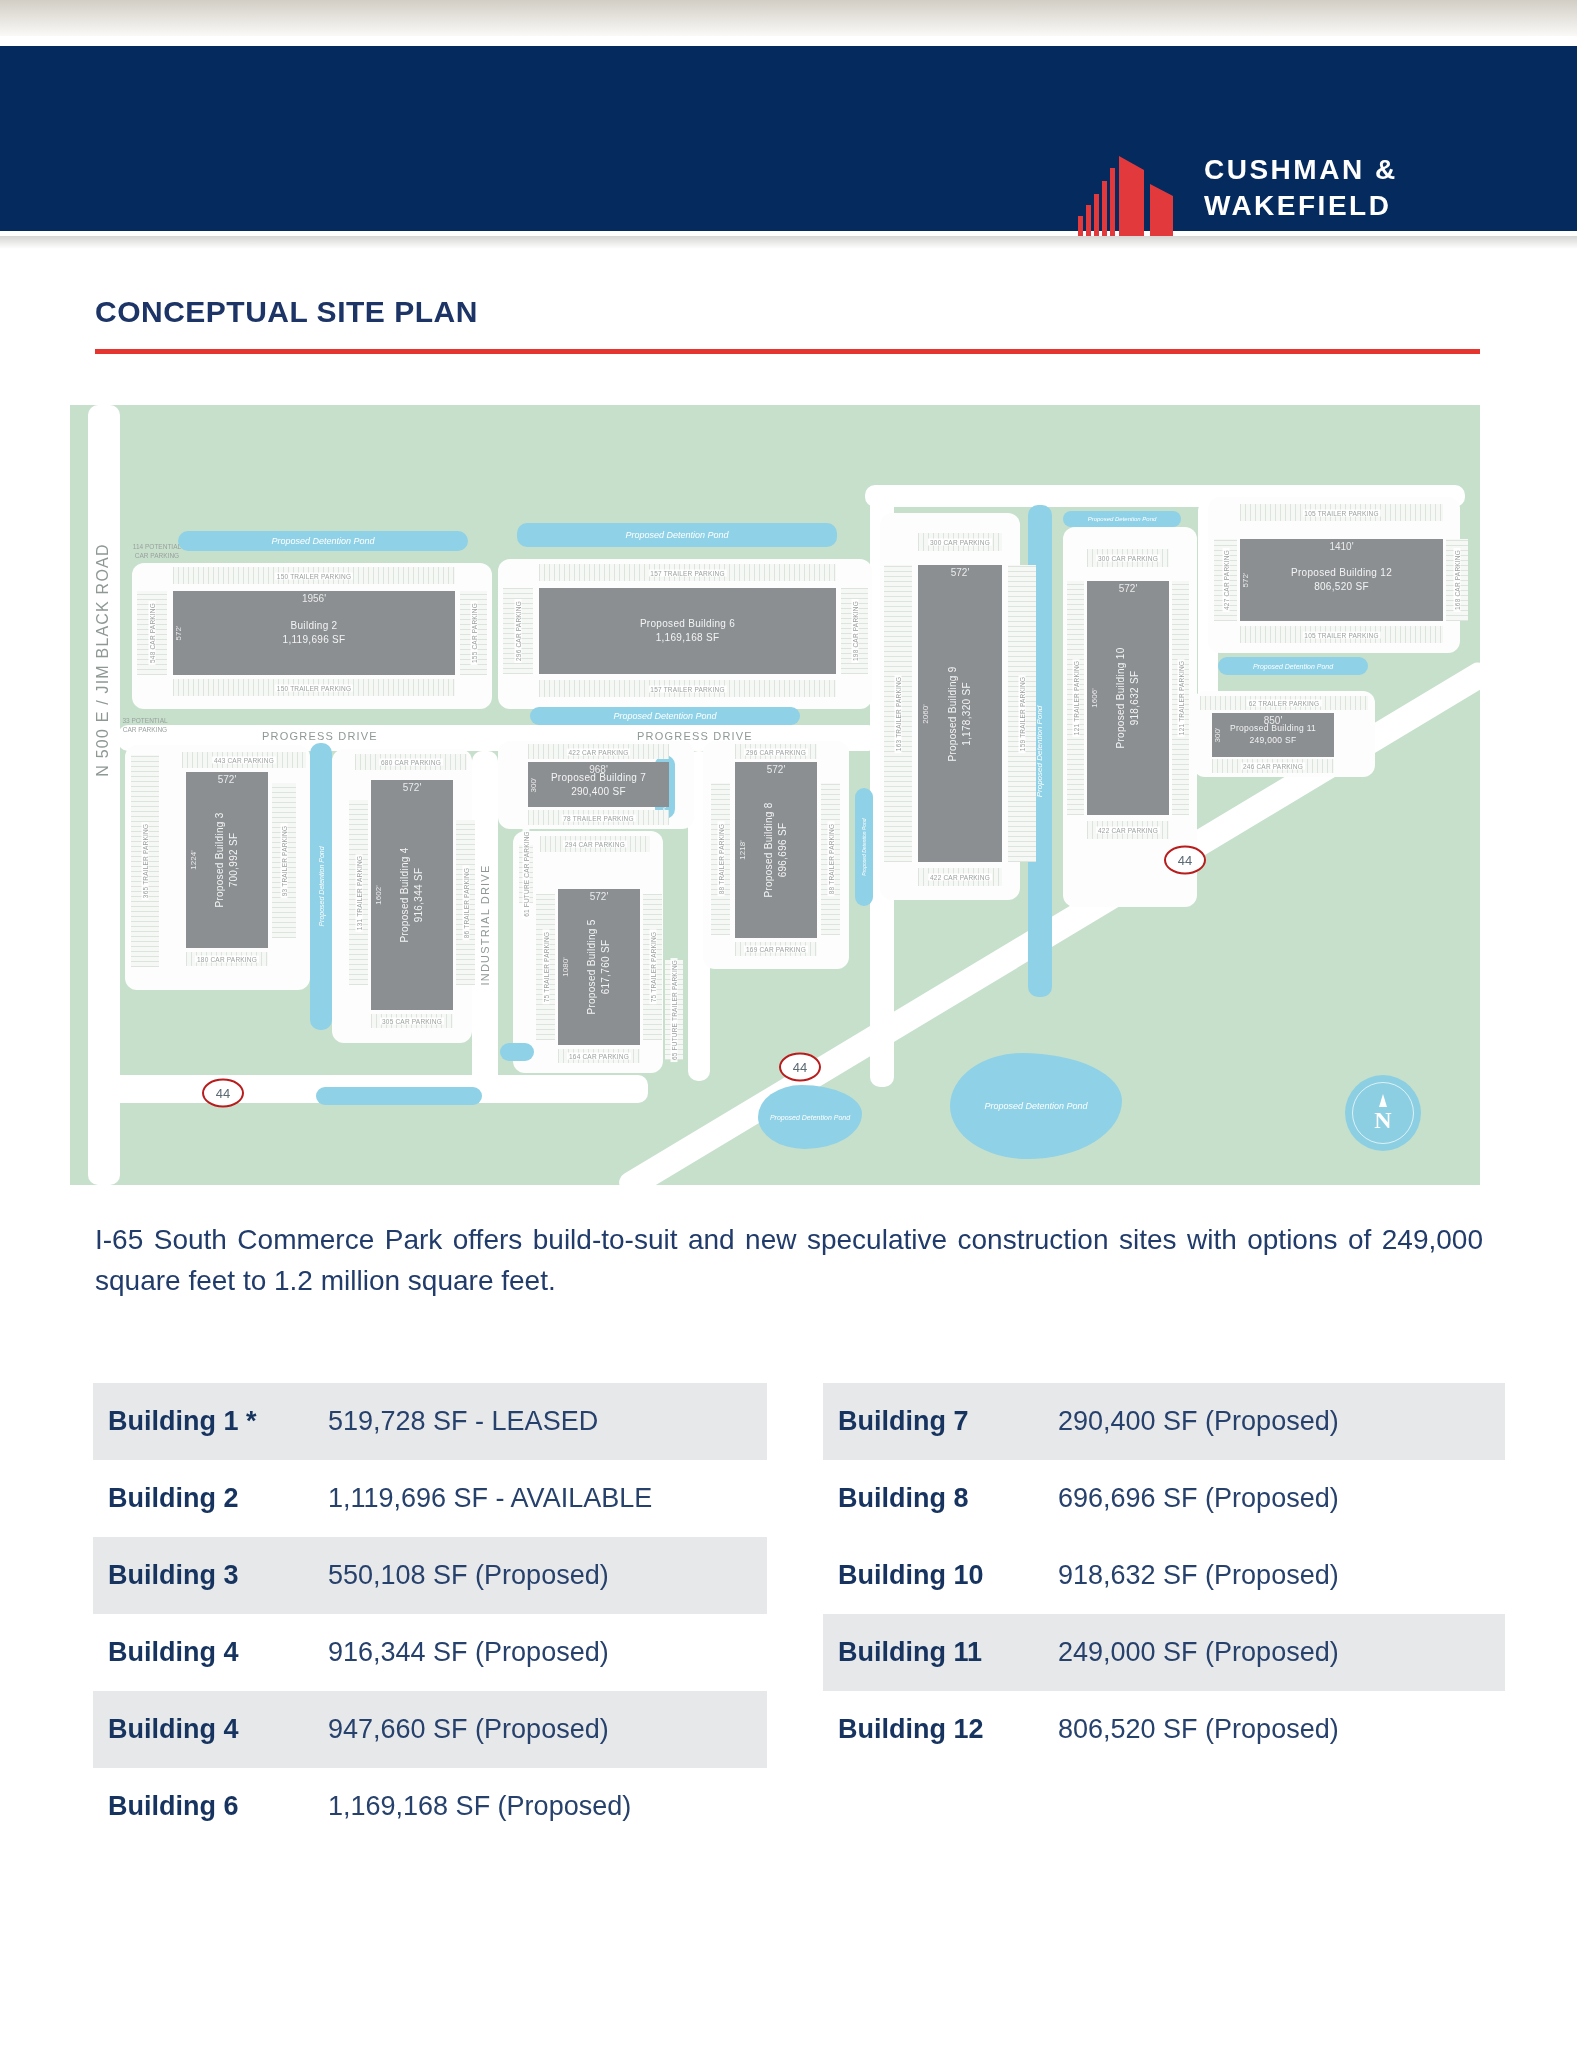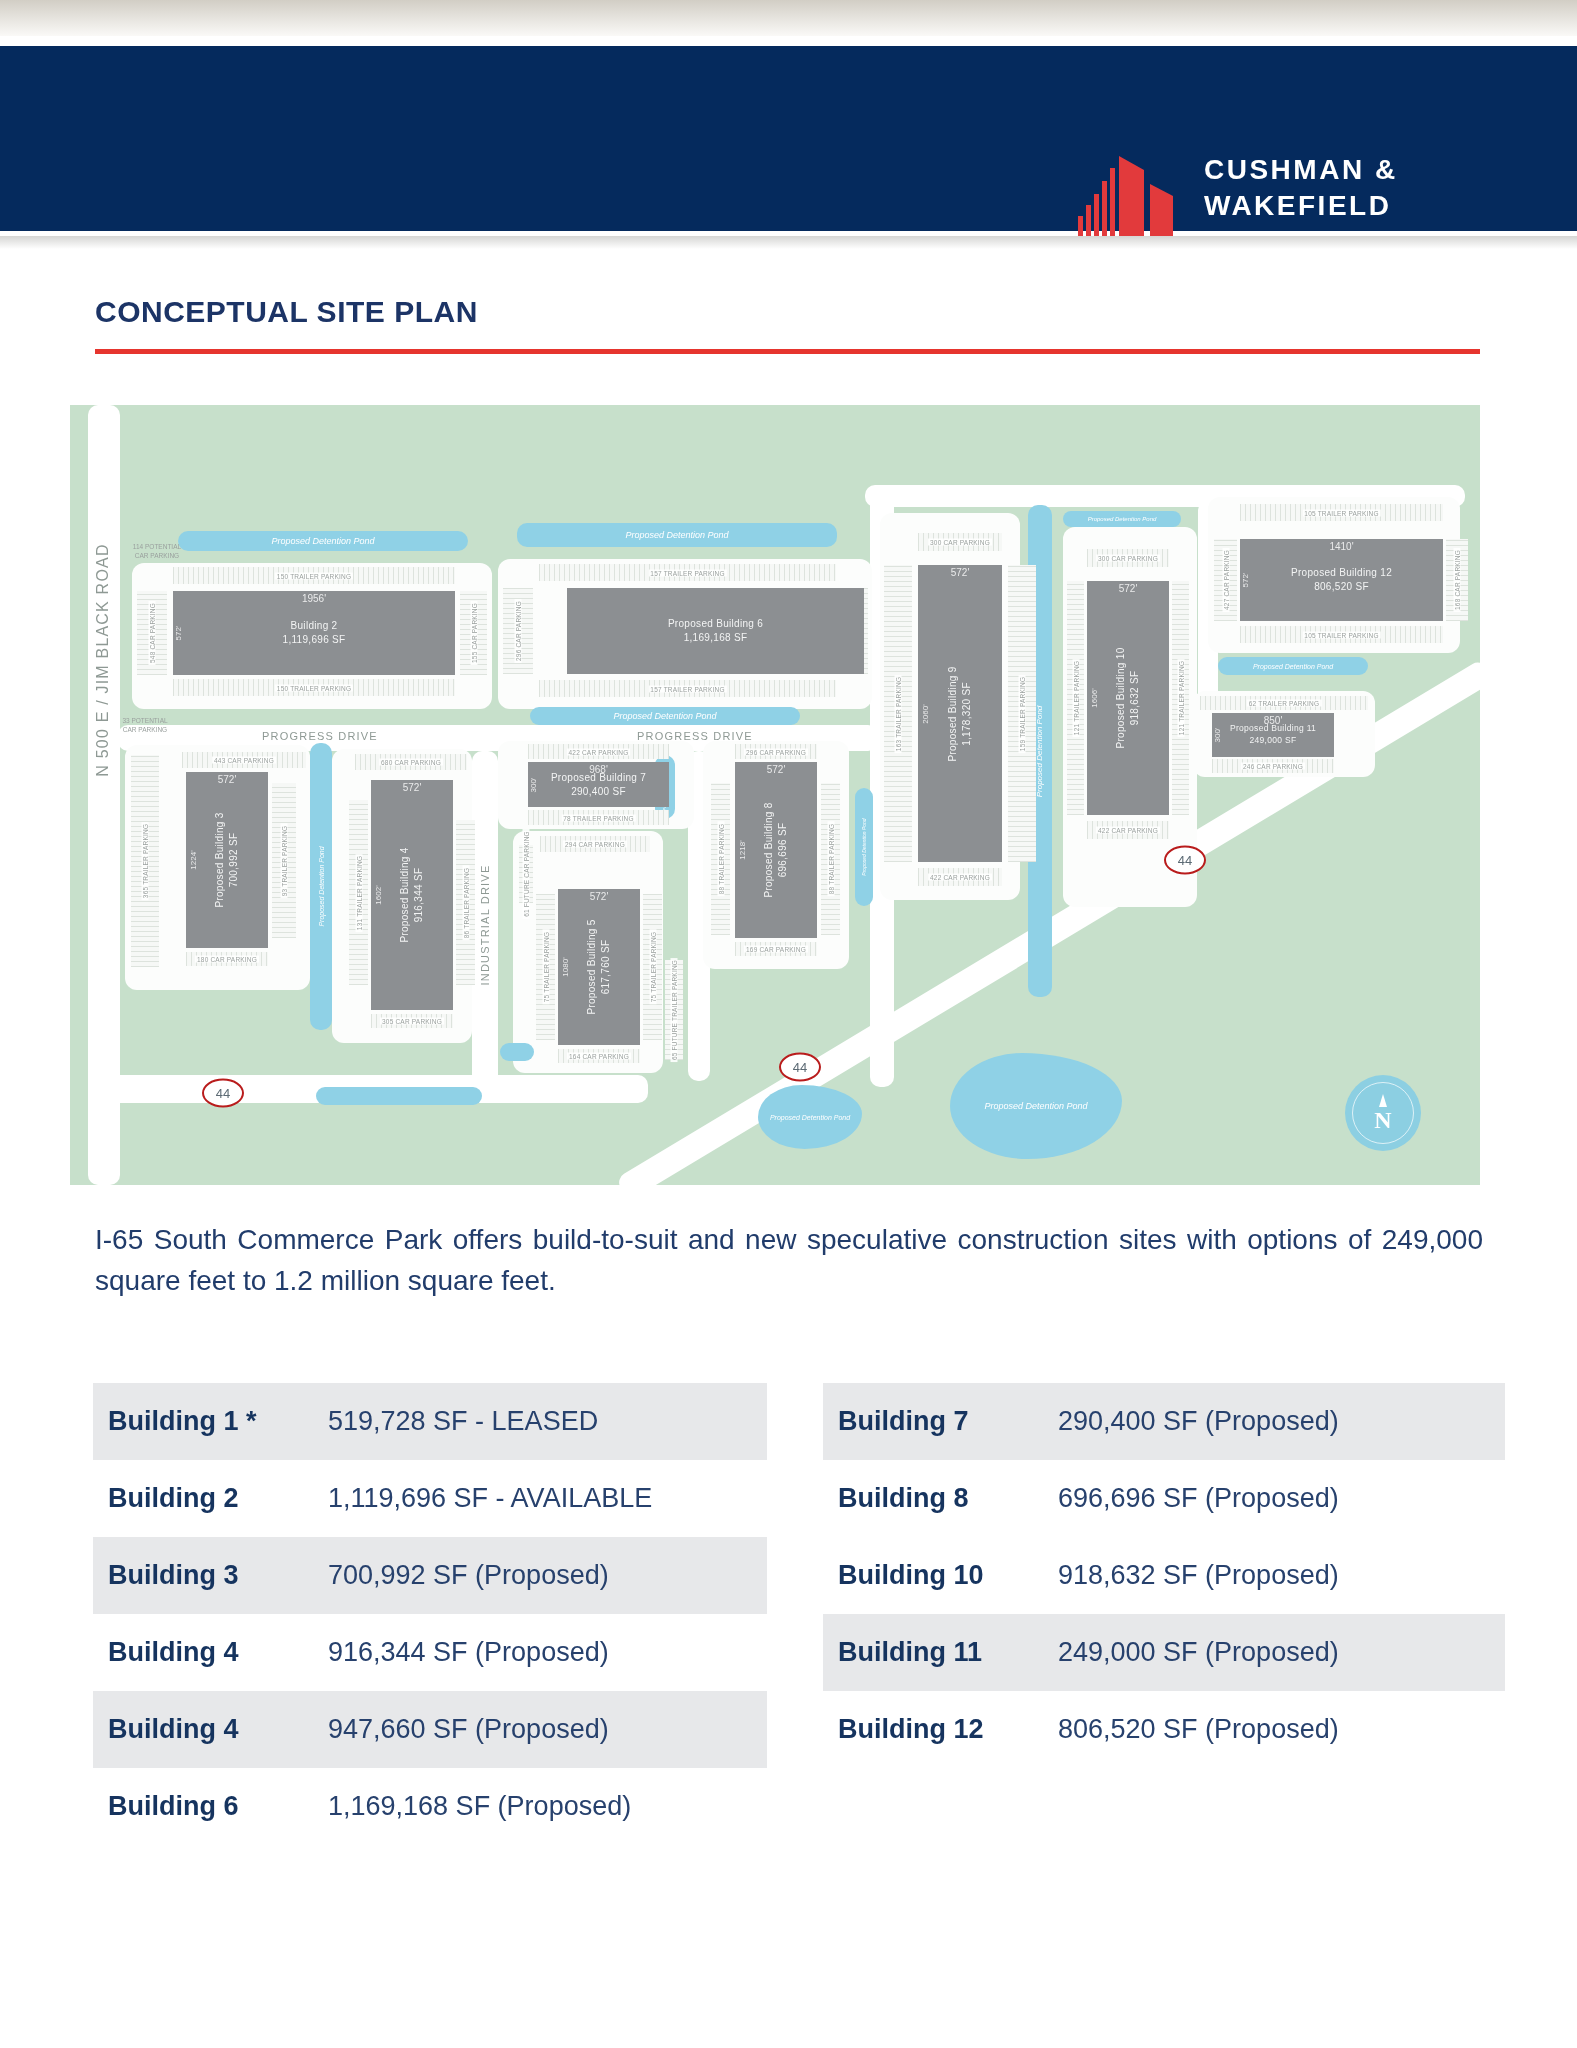--- a/index.html
+++ b/index.html
@@ -288,21 +288,21 @@
     <div class="note" style="left: 40px; top: 312px; width: 70px;">33 POTENTIAL
 CAR PARKING</div>
     <div class="bld" style="left: 103px; top: 186px; width: 282px; height: 84px;">
       <div class="bld-lb">
         <div>Building 2</div>
         <div>1,119,696 SF</div>
       </div>
       <div class="dim-top">1956'</div>
       <div class="dim-side">572'</div>
     </div>
-    <div class="bld" style="left: 469px; top: 183px; width: 297px; height: 86px; margin-left: 28px;">
+    <div class="bld" style="left: 469px; top: 183px; width: 297px; height: 86px;">
       <div class="bld-lb">
         <div>Proposed Building 6</div>
         <div>1,169,168 SF</div>
       </div>
     </div>
     <div class="bld v" style="left: 848px; top: 160px; width: 84px; height: 297px;">
       <div class="bld-lb">
         <div>Proposed Building 9</div>
         <div>1,178,320 SF</div>
       </div>
@@ -392,21 +392,21 @@
     <div class="trow alt">
       <span class="tname">Building 1 *</span>
       <span class="tval">519,728 SF - LEASED</span>
     </div>
     <div class="trow">
       <span class="tname">Building 2</span>
       <span class="tval">1,119,696 SF - AVAILABLE</span>
     </div>
     <div class="trow alt">
       <span class="tname">Building 3</span>
-      <span class="tval">700,992 SF (Proposed)</span>
+      <span class="tval">550,108 SF (Proposed)</span>
     </div>
     <div class="trow">
       <span class="tname">Building 4</span>
       <span class="tval">916,344 SF (Proposed)</span>
     </div>
     <div class="trow alt">
       <span class="tname">Building 4</span>
       <span class="tval">947,660 SF (Proposed)</span>
     </div>
     <div class="trow">

